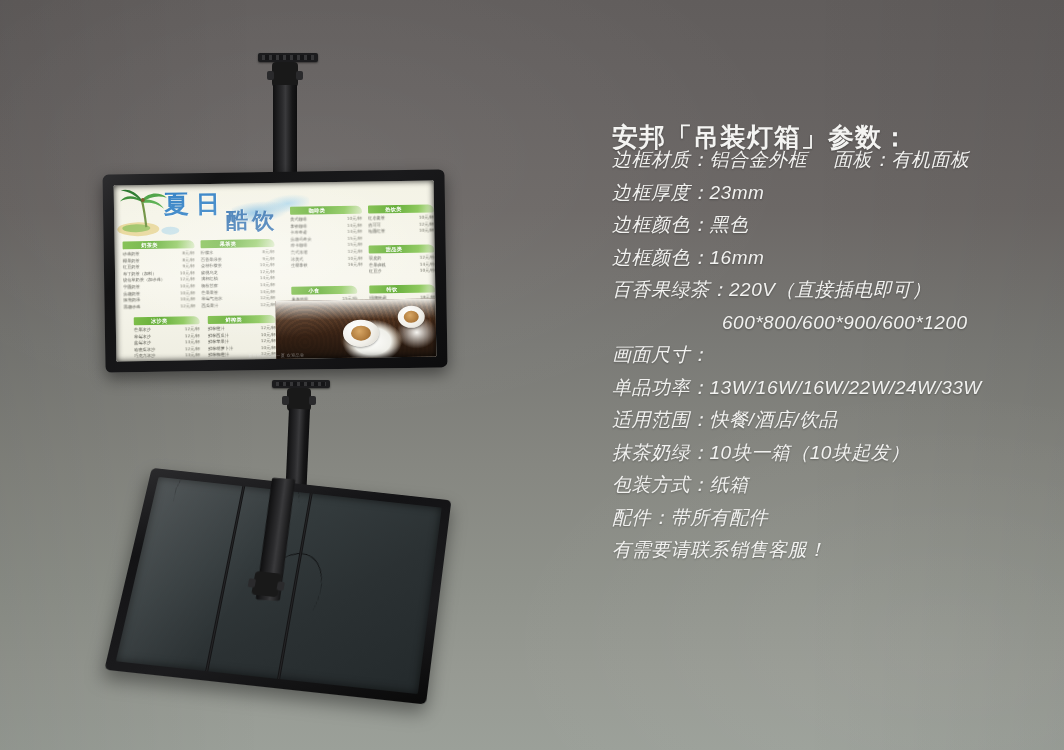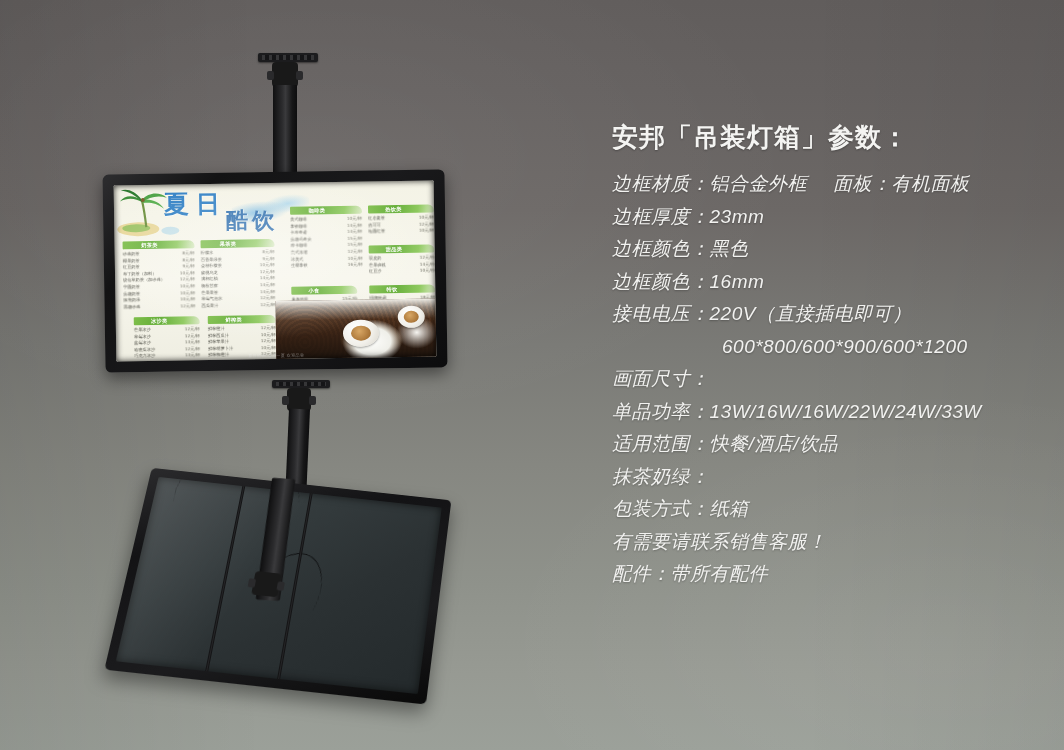--- a/index.html
+++ b/index.html
@@ -273,21 +273,20 @@
     left: 612px;
     top: 124px;
     width: 430px;
   }
   #spec-title {
     font-size: 26px;
     font-weight: bold;
     color: #f4f4f2;
     letter-spacing: 1px;
     line-height: 1;
-    margin-bottom: 24px;
     text-shadow: 0 1px 2px rgba(0,0,0,0.3);
     white-space: nowrap;
   }
   .spec-line {
     display: flex;
     align-items: baseline;
     font-size: 19px;
     color: #f2f2f0;
     line-height: 1;
     margin-bottom: 13.5px;
@@ -623,21 +622,21 @@
       <span class="lbl">边框颜色：</span>
       <span class="val">黑色</span>
     </div>
 
     <div class="spec-line">
       <span class="lbl">边框颜色：</span>
       <span class="val">16mm</span>
     </div>
 
     <div class="spec-line">
-      <span class="lbl">接电电压：</span>
+      <span class="lbl">百香果绿茶：</span>
       <span class="val">220V（直接插电即可）</span>
     </div>
 
     <div class="spec-line cont">
       <span class="val">600*800/600*900/600*1200</span>
     </div>
 
     <div class="spec-line">
       <span class="lbl">画面尺寸：</span>
     </div>
@@ -647,29 +646,30 @@
       <span class="val">13W/16W/16W/22W/24W/33W</span>
     </div>
 
     <div class="spec-line">
       <span class="lbl">适用范围：</span>
       <span class="val">快餐/酒店/饮品</span>
     </div>
 
     <div class="spec-line">
       <span class="lbl">抹茶奶绿：</span>
+      <span class="val">10块一箱（10块起发）</span>
     </div>
 
     <div class="spec-line">
       <span class="lbl">包装方式：</span>
       <span class="val">纸箱</span>
     </div>
 
+    <div class="spec-line">
+      <span class="lbl">配件：</span>
+      <span class="val">带所有配件</span>
+    </div>
+
     <div class="spec-line note">
       <span class="val">有需要请联系销售客服！</span>
     </div>
-
-    <div class="spec-line">
-      <span class="lbl">配件：</span>
-      <span class="val">带所有配件</span>
-    </div>
   </div>
 </div>
 
 </body></html>

